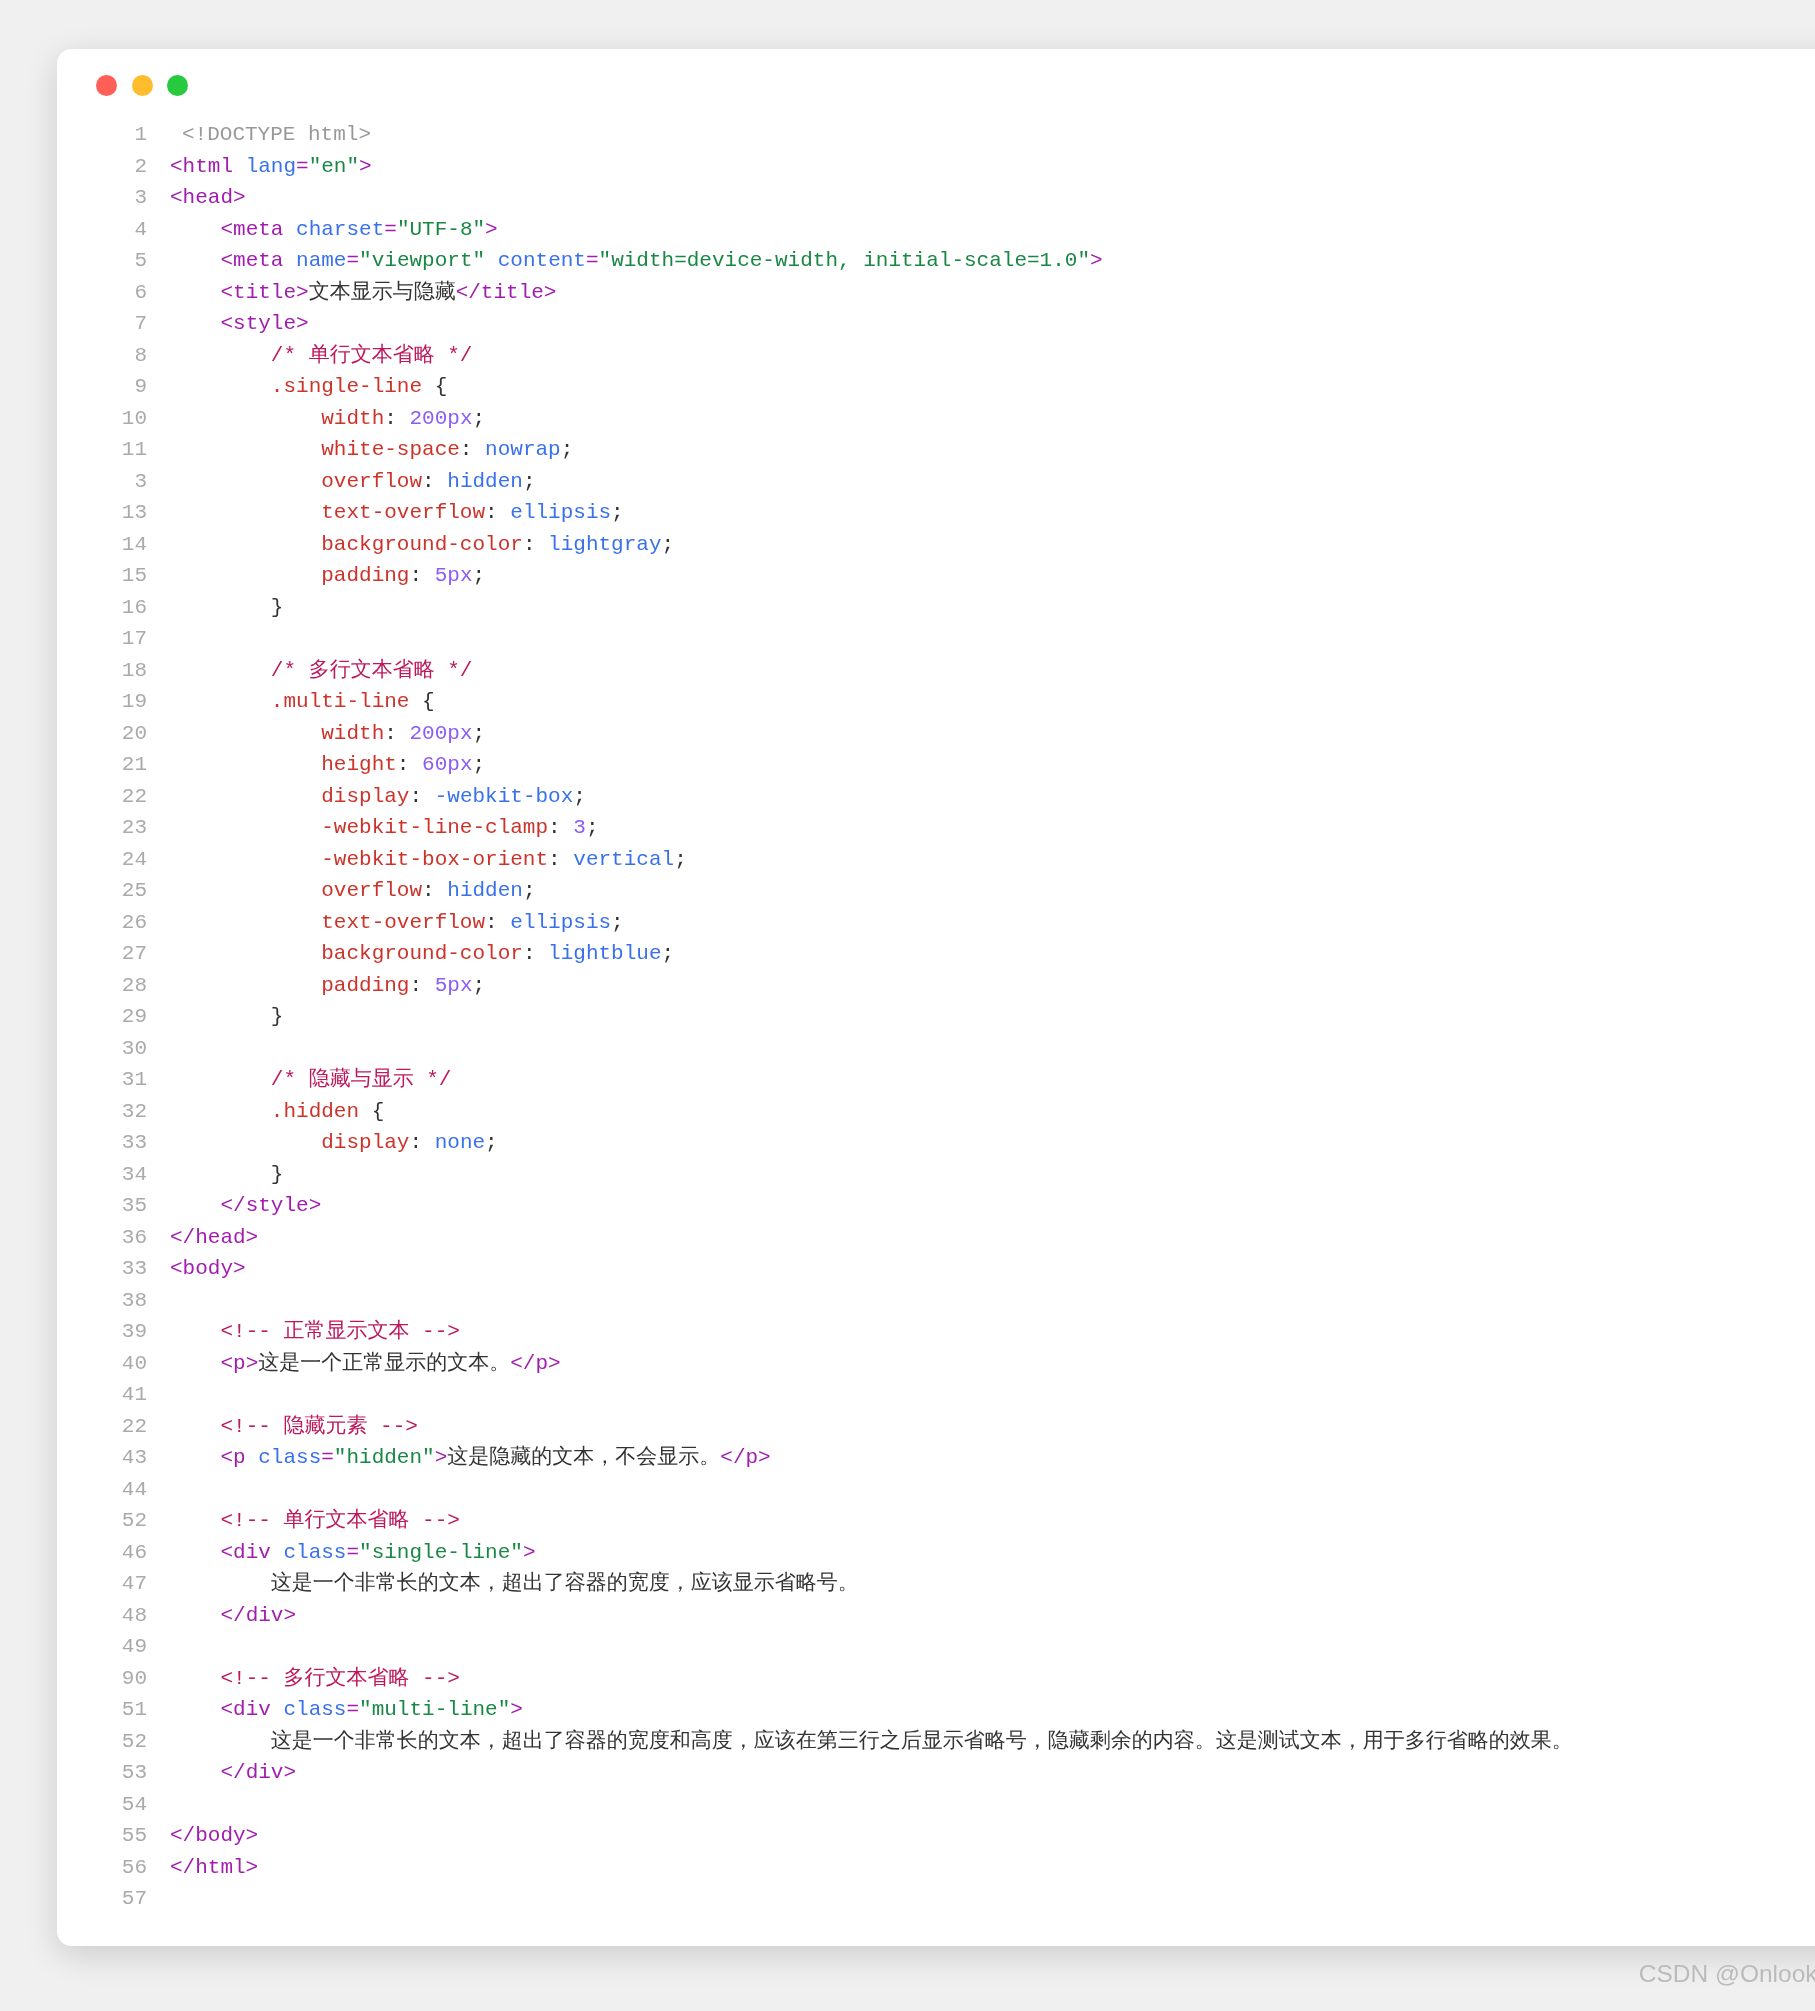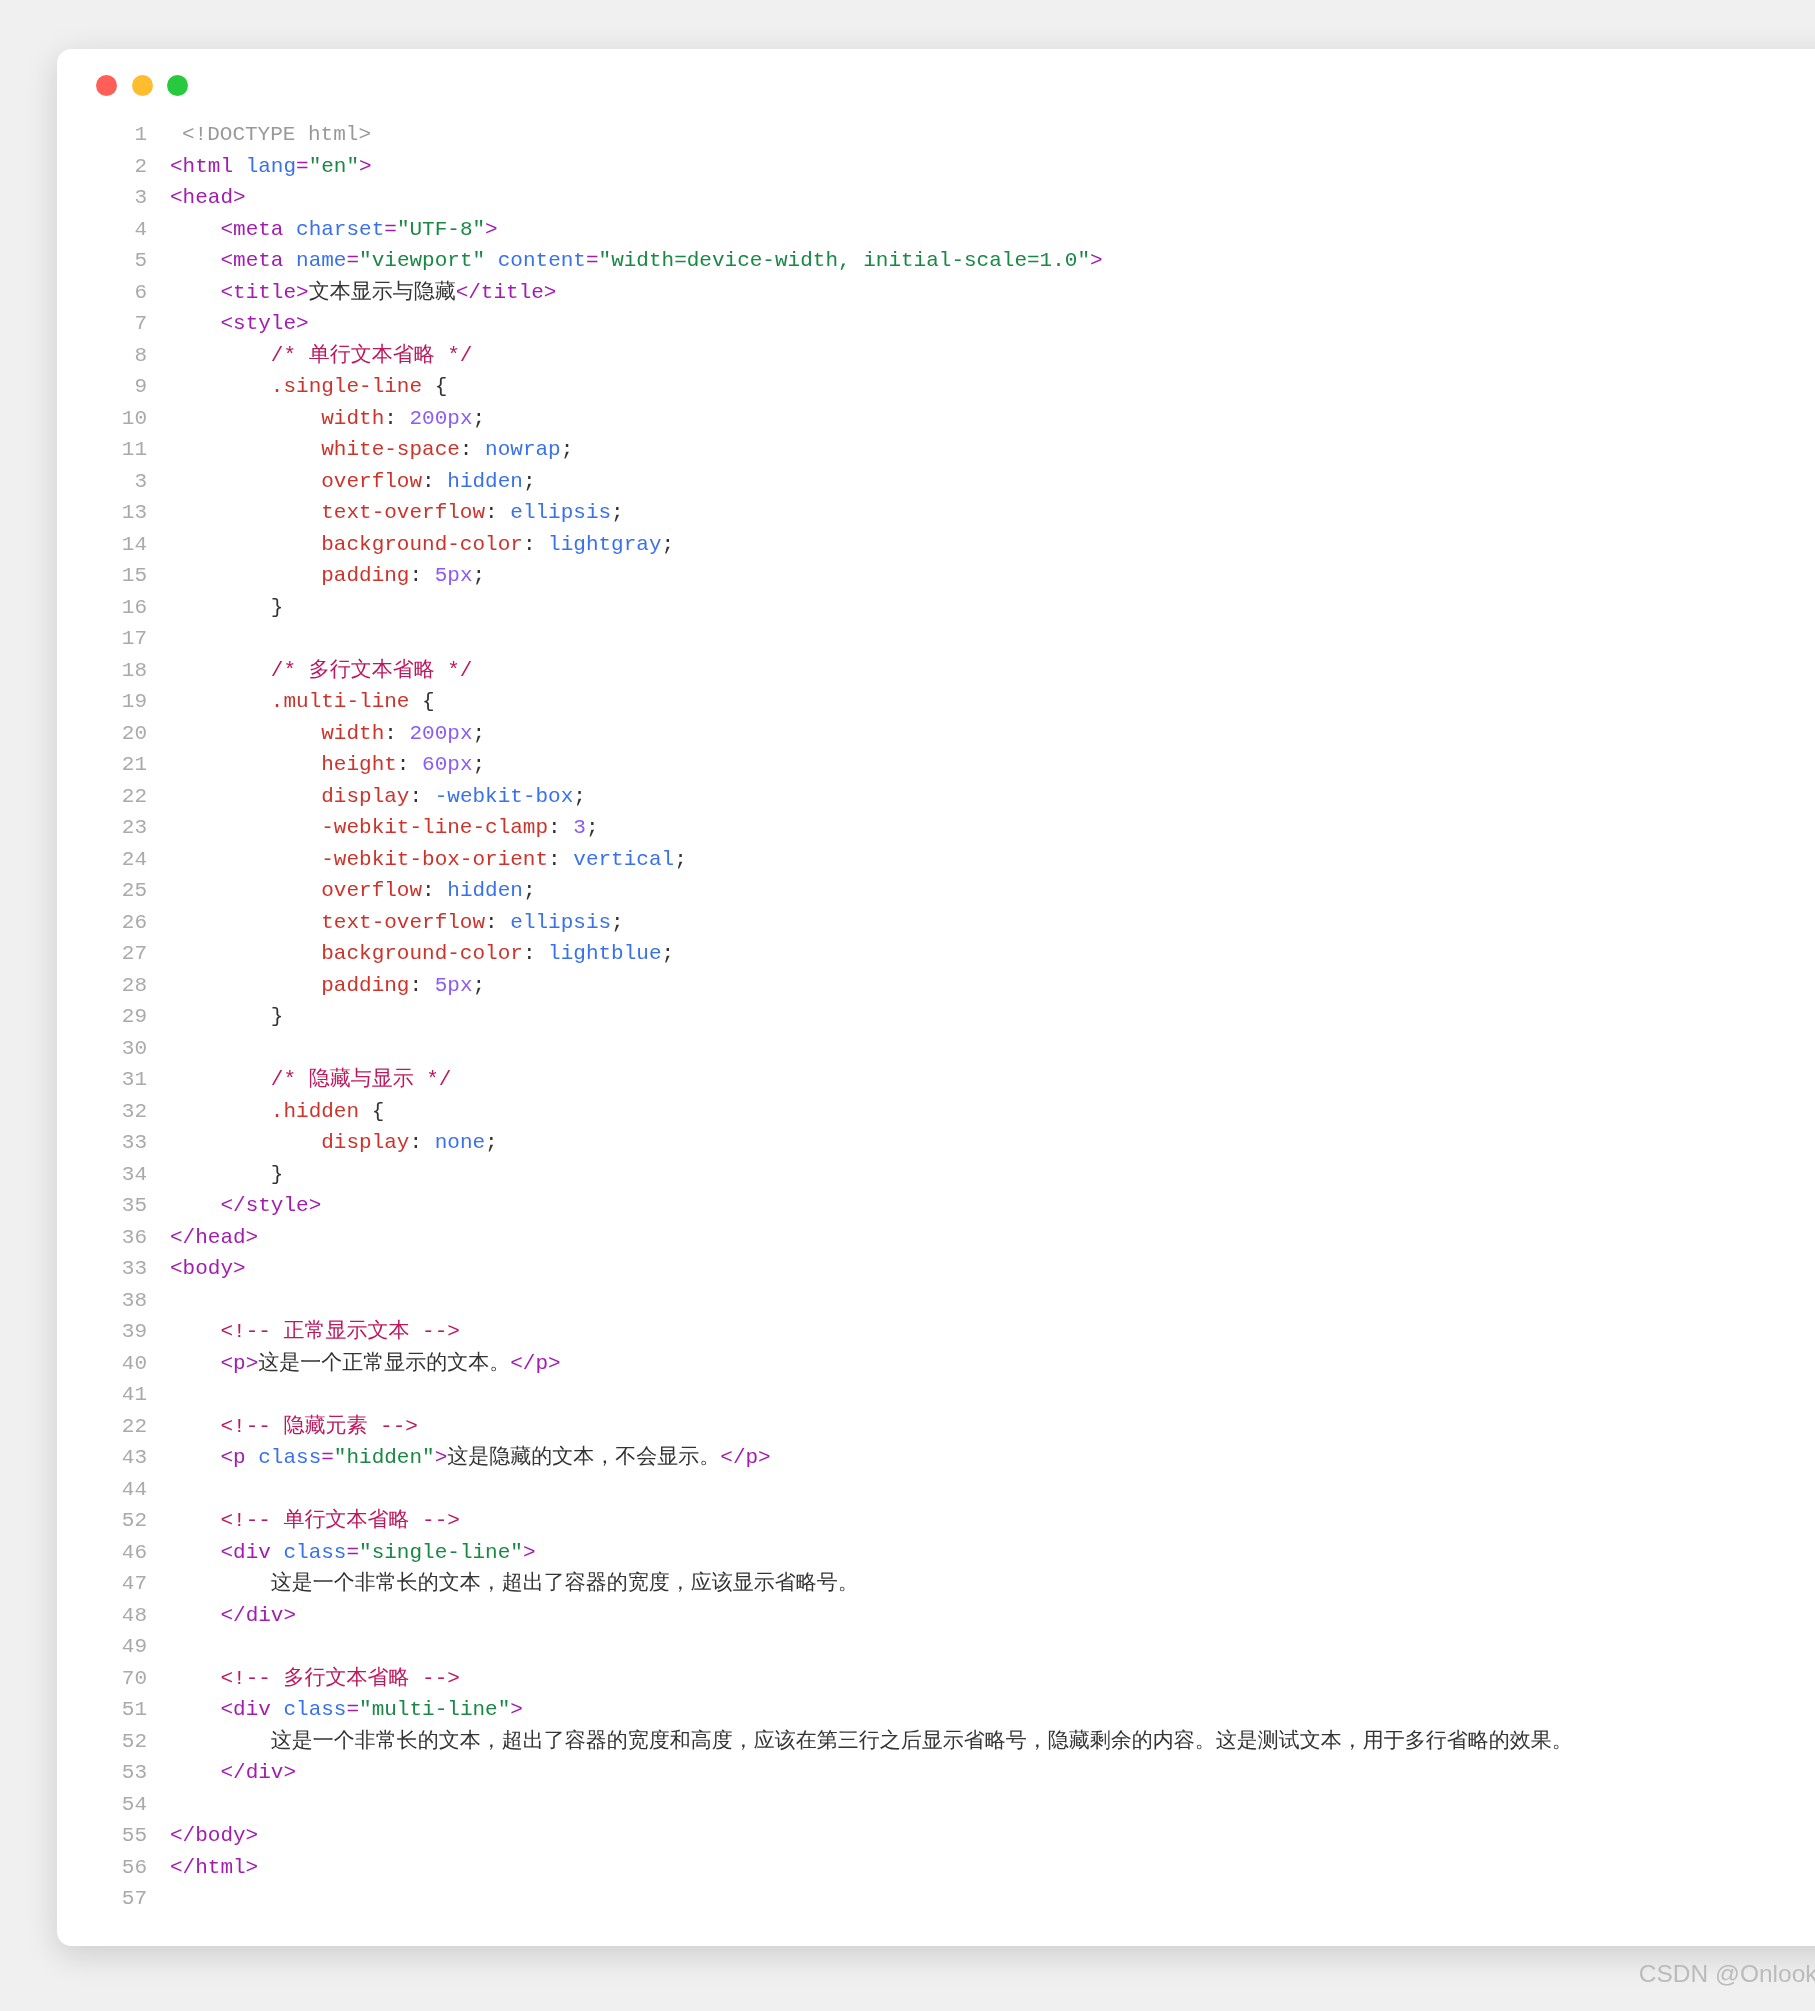--- a/index.html
+++ b/index.html
@@ -105,21 +105,21 @@
       <div class="line"><span class="ln">40</span><span class="txt"><span class="c-plain">    </span><span class="c-tag">&lt;p&gt;</span><span class="c-plain">这是一个正常显示的文本。</span><span class="c-tag">&lt;/p&gt;</span></span></div>
       <div class="line"><span class="ln">41</span><span class="txt"><span class="c-plain"></span></span></div>
       <div class="line"><span class="ln">22</span><span class="txt"><span class="c-plain">    </span><span class="c-comment">&lt;!-- 隐藏元素 --&gt;</span></span></div>
       <div class="line"><span class="ln">43</span><span class="txt"><span class="c-plain">    </span><span class="c-tag">&lt;p </span><span class="c-attr">class</span><span class="c-tag">=</span><span class="c-string">"hidden"</span><span class="c-tag">&gt;</span><span class="c-plain">这是隐藏的文本，不会显示。</span><span class="c-tag">&lt;/p&gt;</span></span></div>
       <div class="line"><span class="ln">44</span><span class="txt"><span class="c-plain"></span></span></div>
       <div class="line"><span class="ln">52</span><span class="txt"><span class="c-plain">    </span><span class="c-comment">&lt;!-- 单行文本省略 --&gt;</span></span></div>
       <div class="line"><span class="ln">46</span><span class="txt"><span class="c-plain">    </span><span class="c-tag">&lt;div </span><span class="c-attr">class</span><span class="c-tag">=</span><span class="c-string">"single-line"</span><span class="c-tag">&gt;</span></span></div>
       <div class="line"><span class="ln">47</span><span class="txt"><span class="c-plain">        这是一个非常长的文本，超出了容器的宽度，应该显示省略号。</span></span></div>
       <div class="line"><span class="ln">48</span><span class="txt"><span class="c-plain">    </span><span class="c-tag">&lt;/div&gt;</span></span></div>
       <div class="line"><span class="ln">49</span><span class="txt"><span class="c-plain"></span></span></div>
-      <div class="line"><span class="ln">70</span><span class="txt"><span class="c-plain">    </span><span class="c-comment">&lt;!-- 多行文本省略 --&gt;</span></span></div>
+      <div class="line"><span class="ln">90</span><span class="txt"><span class="c-plain">    </span><span class="c-comment">&lt;!-- 多行文本省略 --&gt;</span></span></div>
       <div class="line"><span class="ln">51</span><span class="txt"><span class="c-plain">    </span><span class="c-tag">&lt;div </span><span class="c-attr">class</span><span class="c-tag">=</span><span class="c-string">"multi-line"</span><span class="c-tag">&gt;</span></span></div>
       <div class="line"><span class="ln">52</span><span class="txt"><span class="c-plain">        这是一个非常长的文本，超出了容器的宽度和高度，应该在第三行之后显示省略号，隐藏剩余的内容。这是测试文本，用于多行省略的效果。</span></span></div>
       <div class="line"><span class="ln">53</span><span class="txt"><span class="c-plain">    </span><span class="c-tag">&lt;/div&gt;</span></span></div>
       <div class="line"><span class="ln">54</span><span class="txt"><span class="c-plain"></span></span></div>
       <div class="line"><span class="ln">55</span><span class="txt"><span class="c-tag">&lt;/body&gt;</span></span></div>
       <div class="line"><span class="ln">56</span><span class="txt"><span class="c-tag">&lt;/html&gt;</span></span></div>
       <div class="line"><span class="ln">57</span><span class="txt"><span class="c-plain"></span></span></div>
     </div>
 </div>
 <div class="watermark">CSDN @Onlooker…</div>

